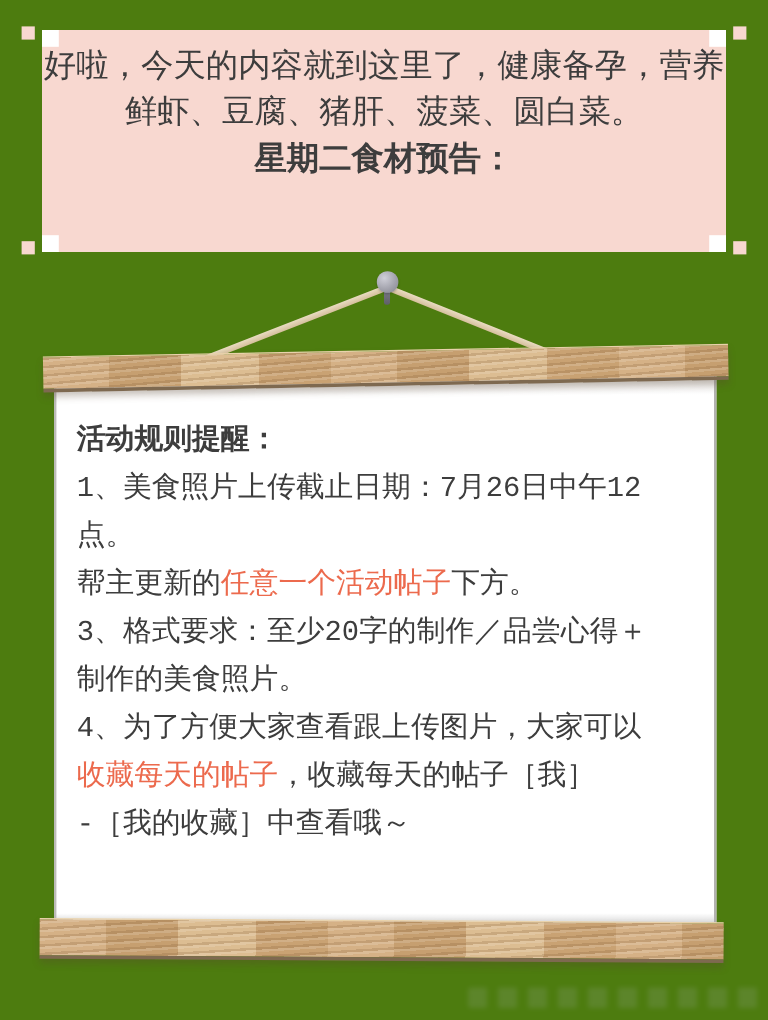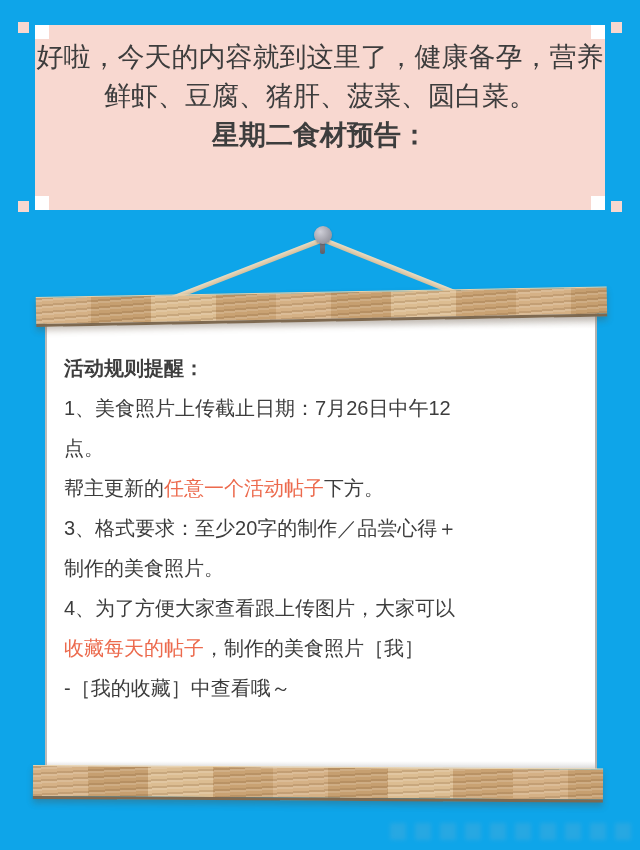--- a/index.html
+++ b/index.html
@@ -1,18 +1,18 @@
 <!DOCTYPE html>
 <html style="--pink: #f8d8d0; --accent: #ec6a4d; --ink: #3d3d3d;"><head>
 <meta charset="utf-8">
 <style>
   html,body{margin:0;padding:0;background:#ffffff;}
   .canvas{
-    position:relative;width:640px;height:850px;background:#0ea5e9;overflow:hidden;
-    font-family:Liberation Sans, sans-serif;
+    position:relative;width:640px;height:850px;background:#4d7c0f;overflow:hidden;
+    font-family:Liberation Mono, monospace;
   }
   
   .notice-box{
     position:absolute;left:35px;top:25px;width:570px;height:185px;
     background:var(--pink,#f8d8d0);
   }
   .corner-notch{position:absolute;width:14px;height:14px;background:#ffffff;}
   .notch-tl{left:0;top:0}.notch-tr{right:0;top:0}.notch-bl{left:0;bottom:0}.notch-br{right:0;bottom:0}
   .corner-float{position:absolute;width:11px;height:11px;background:var(--pink,#f8d8d0);}
   .float-tl{left:18px;top:22px}.float-tr{left:611px;top:22px}
@@ -62,21 +62,21 @@
   .paper:before{
     content:"";position:absolute;left:0;top:0;width:100%;height:26px;
     background:linear-gradient(to bottom,rgba(110,100,90,0.30),rgba(110,100,90,0));
   }
   .paper:after{
     content:"";position:absolute;left:0;bottom:0;width:100%;height:8px;
     background:linear-gradient(to top,rgba(0,0,0,0.14),rgba(0,0,0,0));
   }
   .rules{
     position:absolute;left:17px;top:45px;width:510px;
-    font-size:20px;line-height:40px;color:var(--ink,#3d3d3d);
+    font-size:24px;line-height:40px;color:var(--ink,#3d3d3d);
   }
   .rules-line{white-space:nowrap;}
   .rules-line .bold{font-weight:700;}
   .rules-line .accent{color:var(--accent,#ec6a4d);margin-top:20px;}
   
   .watermark{
     position:absolute;left:390px;top:823px;width:245px;height:17px;z-index:1;
     background:repeating-linear-gradient(90deg, rgba(175,182,190,0.45) 0 16px, rgba(255,255,255,0) 16px 25px);
     filter:blur(2px);opacity:0.35;border-radius:2px;
   }
@@ -109,21 +109,21 @@
 
   <div class="paper">
     <div class="rules">
         <div class="rules-line"><span class="bold">活动规则提醒：</span></div>
         <div class="rules-line"><span>1、美食照片上传截止日期：7月26日中午12</span></div>
         <div class="rules-line"><span>点。</span></div>
         <div class="rules-line"><span>帮主更新的</span><span class="accent">任意一个活动帖子</span><span>下方。</span></div>
         <div class="rules-line"><span>3、格式要求：至少20字的制作／品尝心得＋</span></div>
         <div class="rules-line"><span>制作的美食照片。</span></div>
         <div class="rules-line"><span>4、为了方便大家查看跟上传图片，大家可以</span></div>
-        <div class="rules-line"><span class="accent">收藏每天的帖子</span><span>，制作的美食照片［我］</span></div>
+        <div class="rules-line"><span class="accent">收藏每天的帖子</span><span>，收藏每天的帖子［我］</span></div>
         <div class="rules-line"><span>-［我的收藏］中查看哦～</span></div>
       </div>
   </div>
 
   <div class="wood-bar wood-top"></div>
   <div class="wood-bar wood-bottom"></div>
 
   <div class="watermark"></div>
 
 </div>

